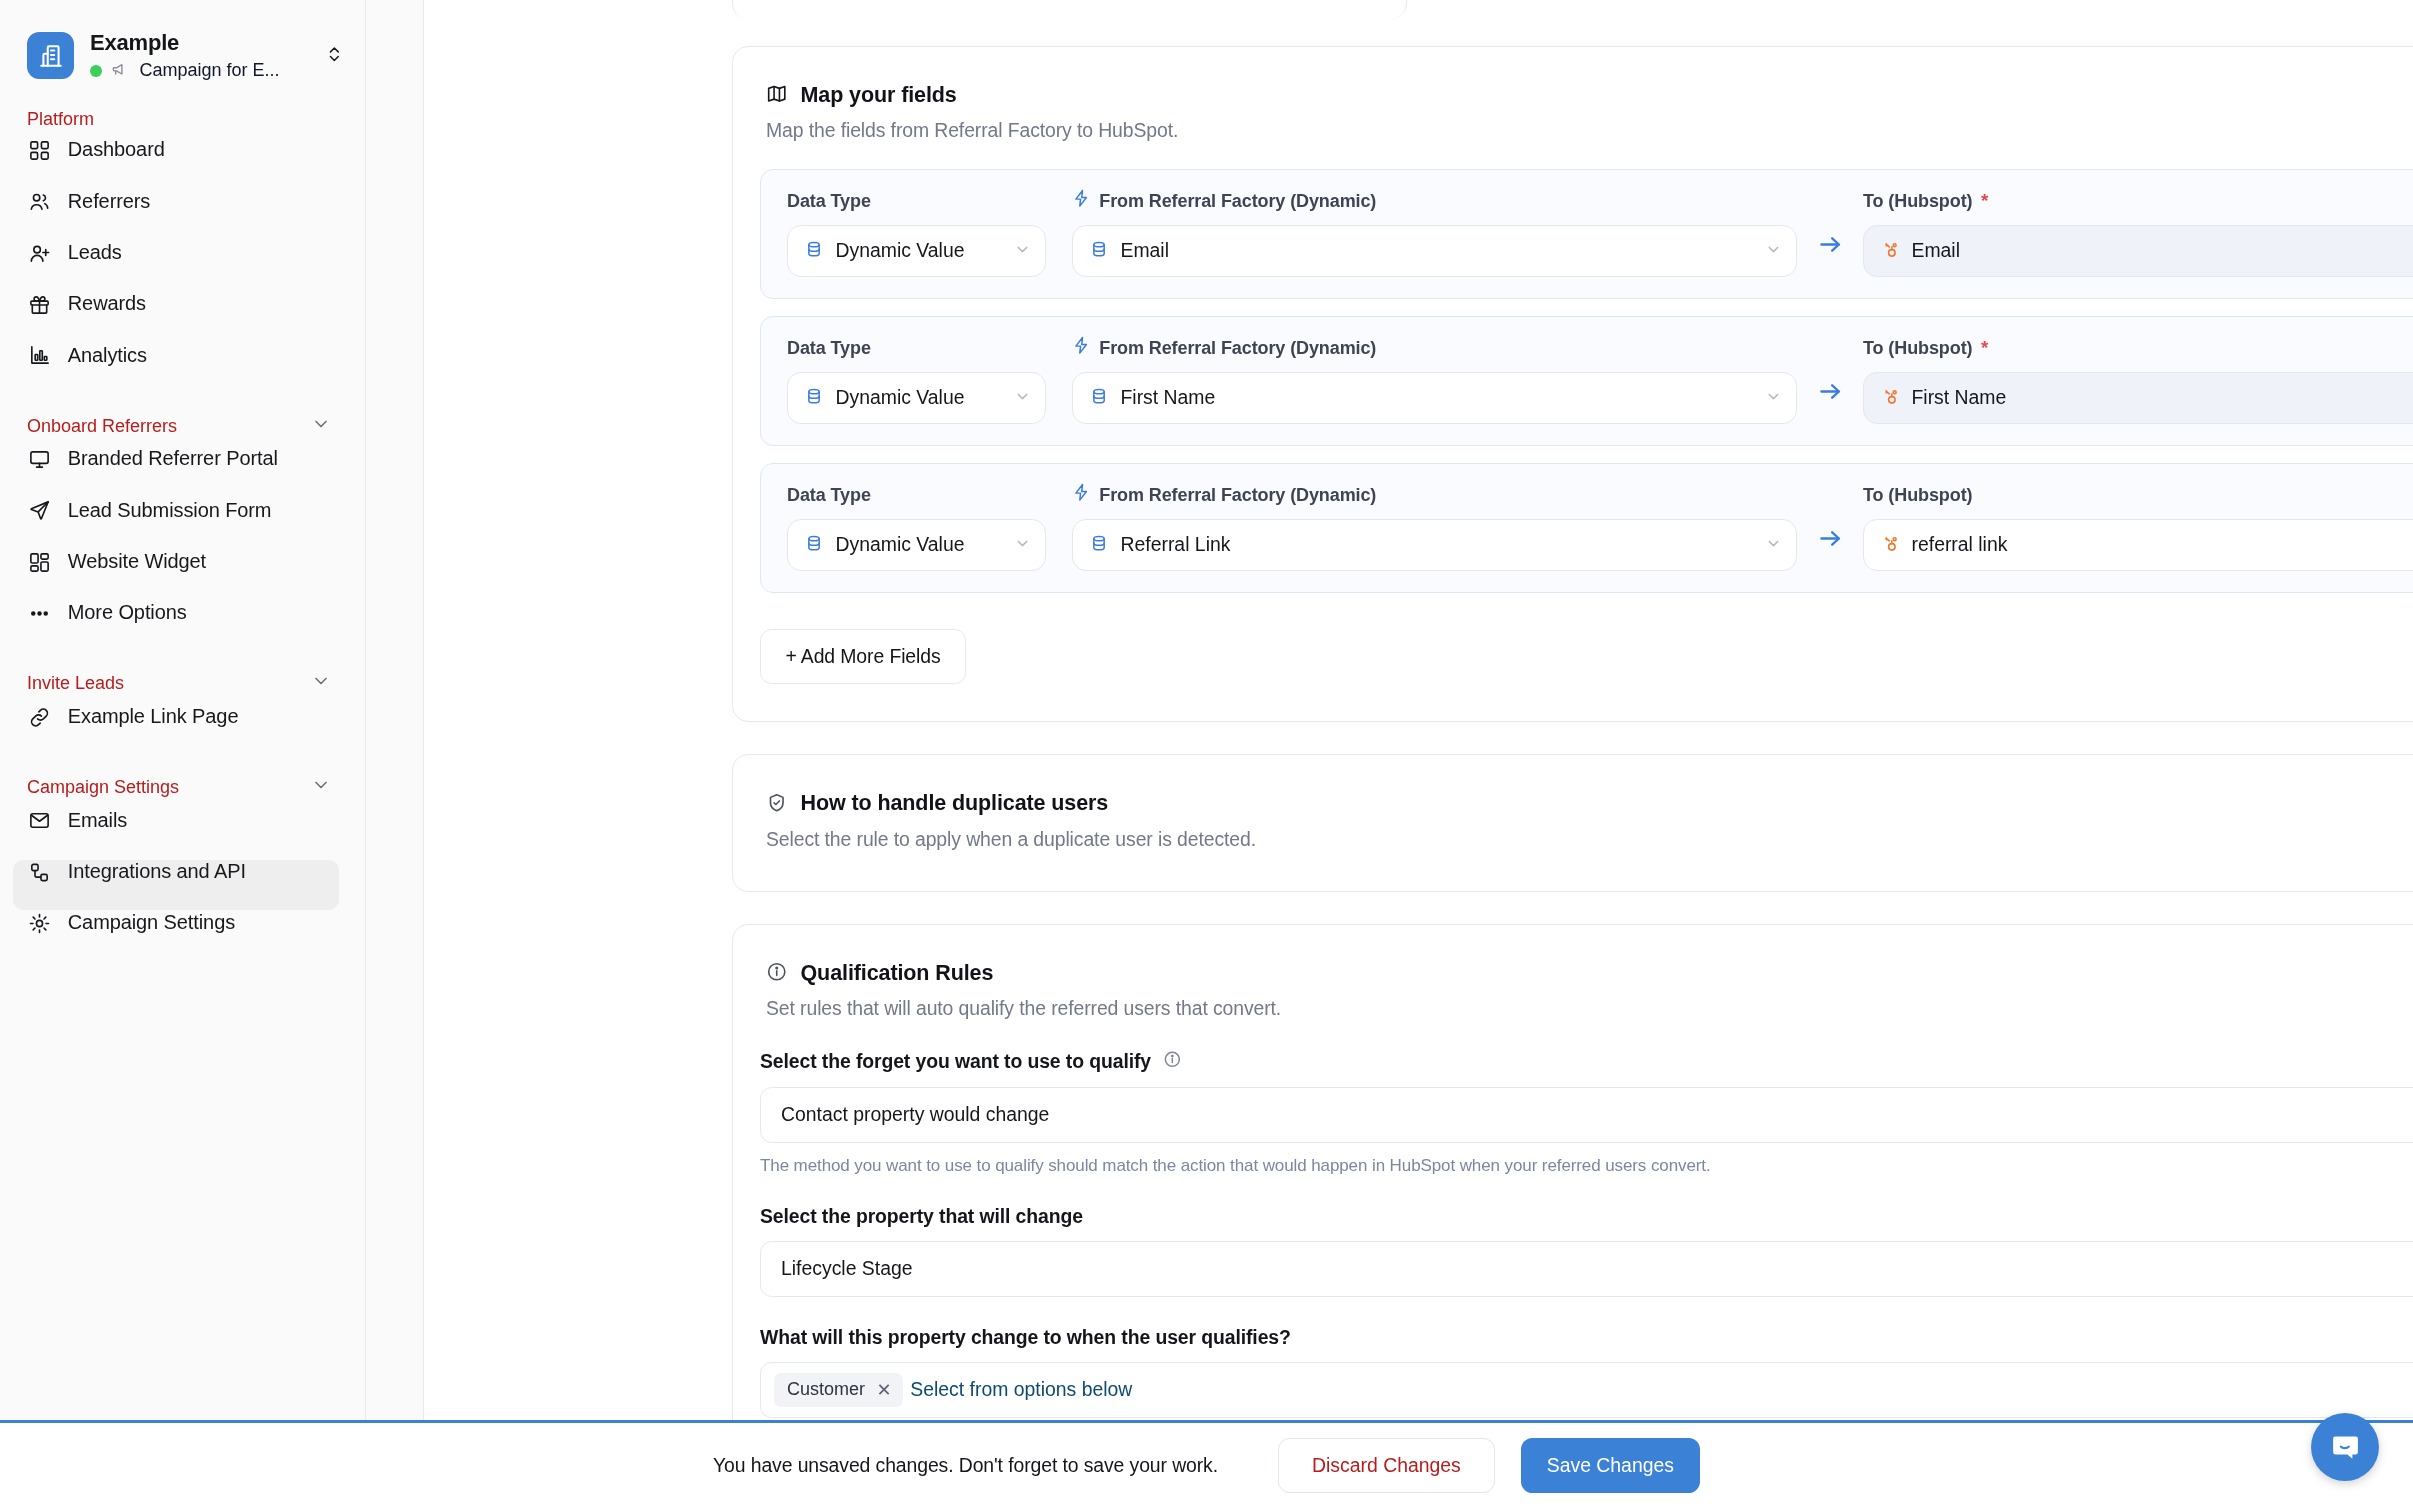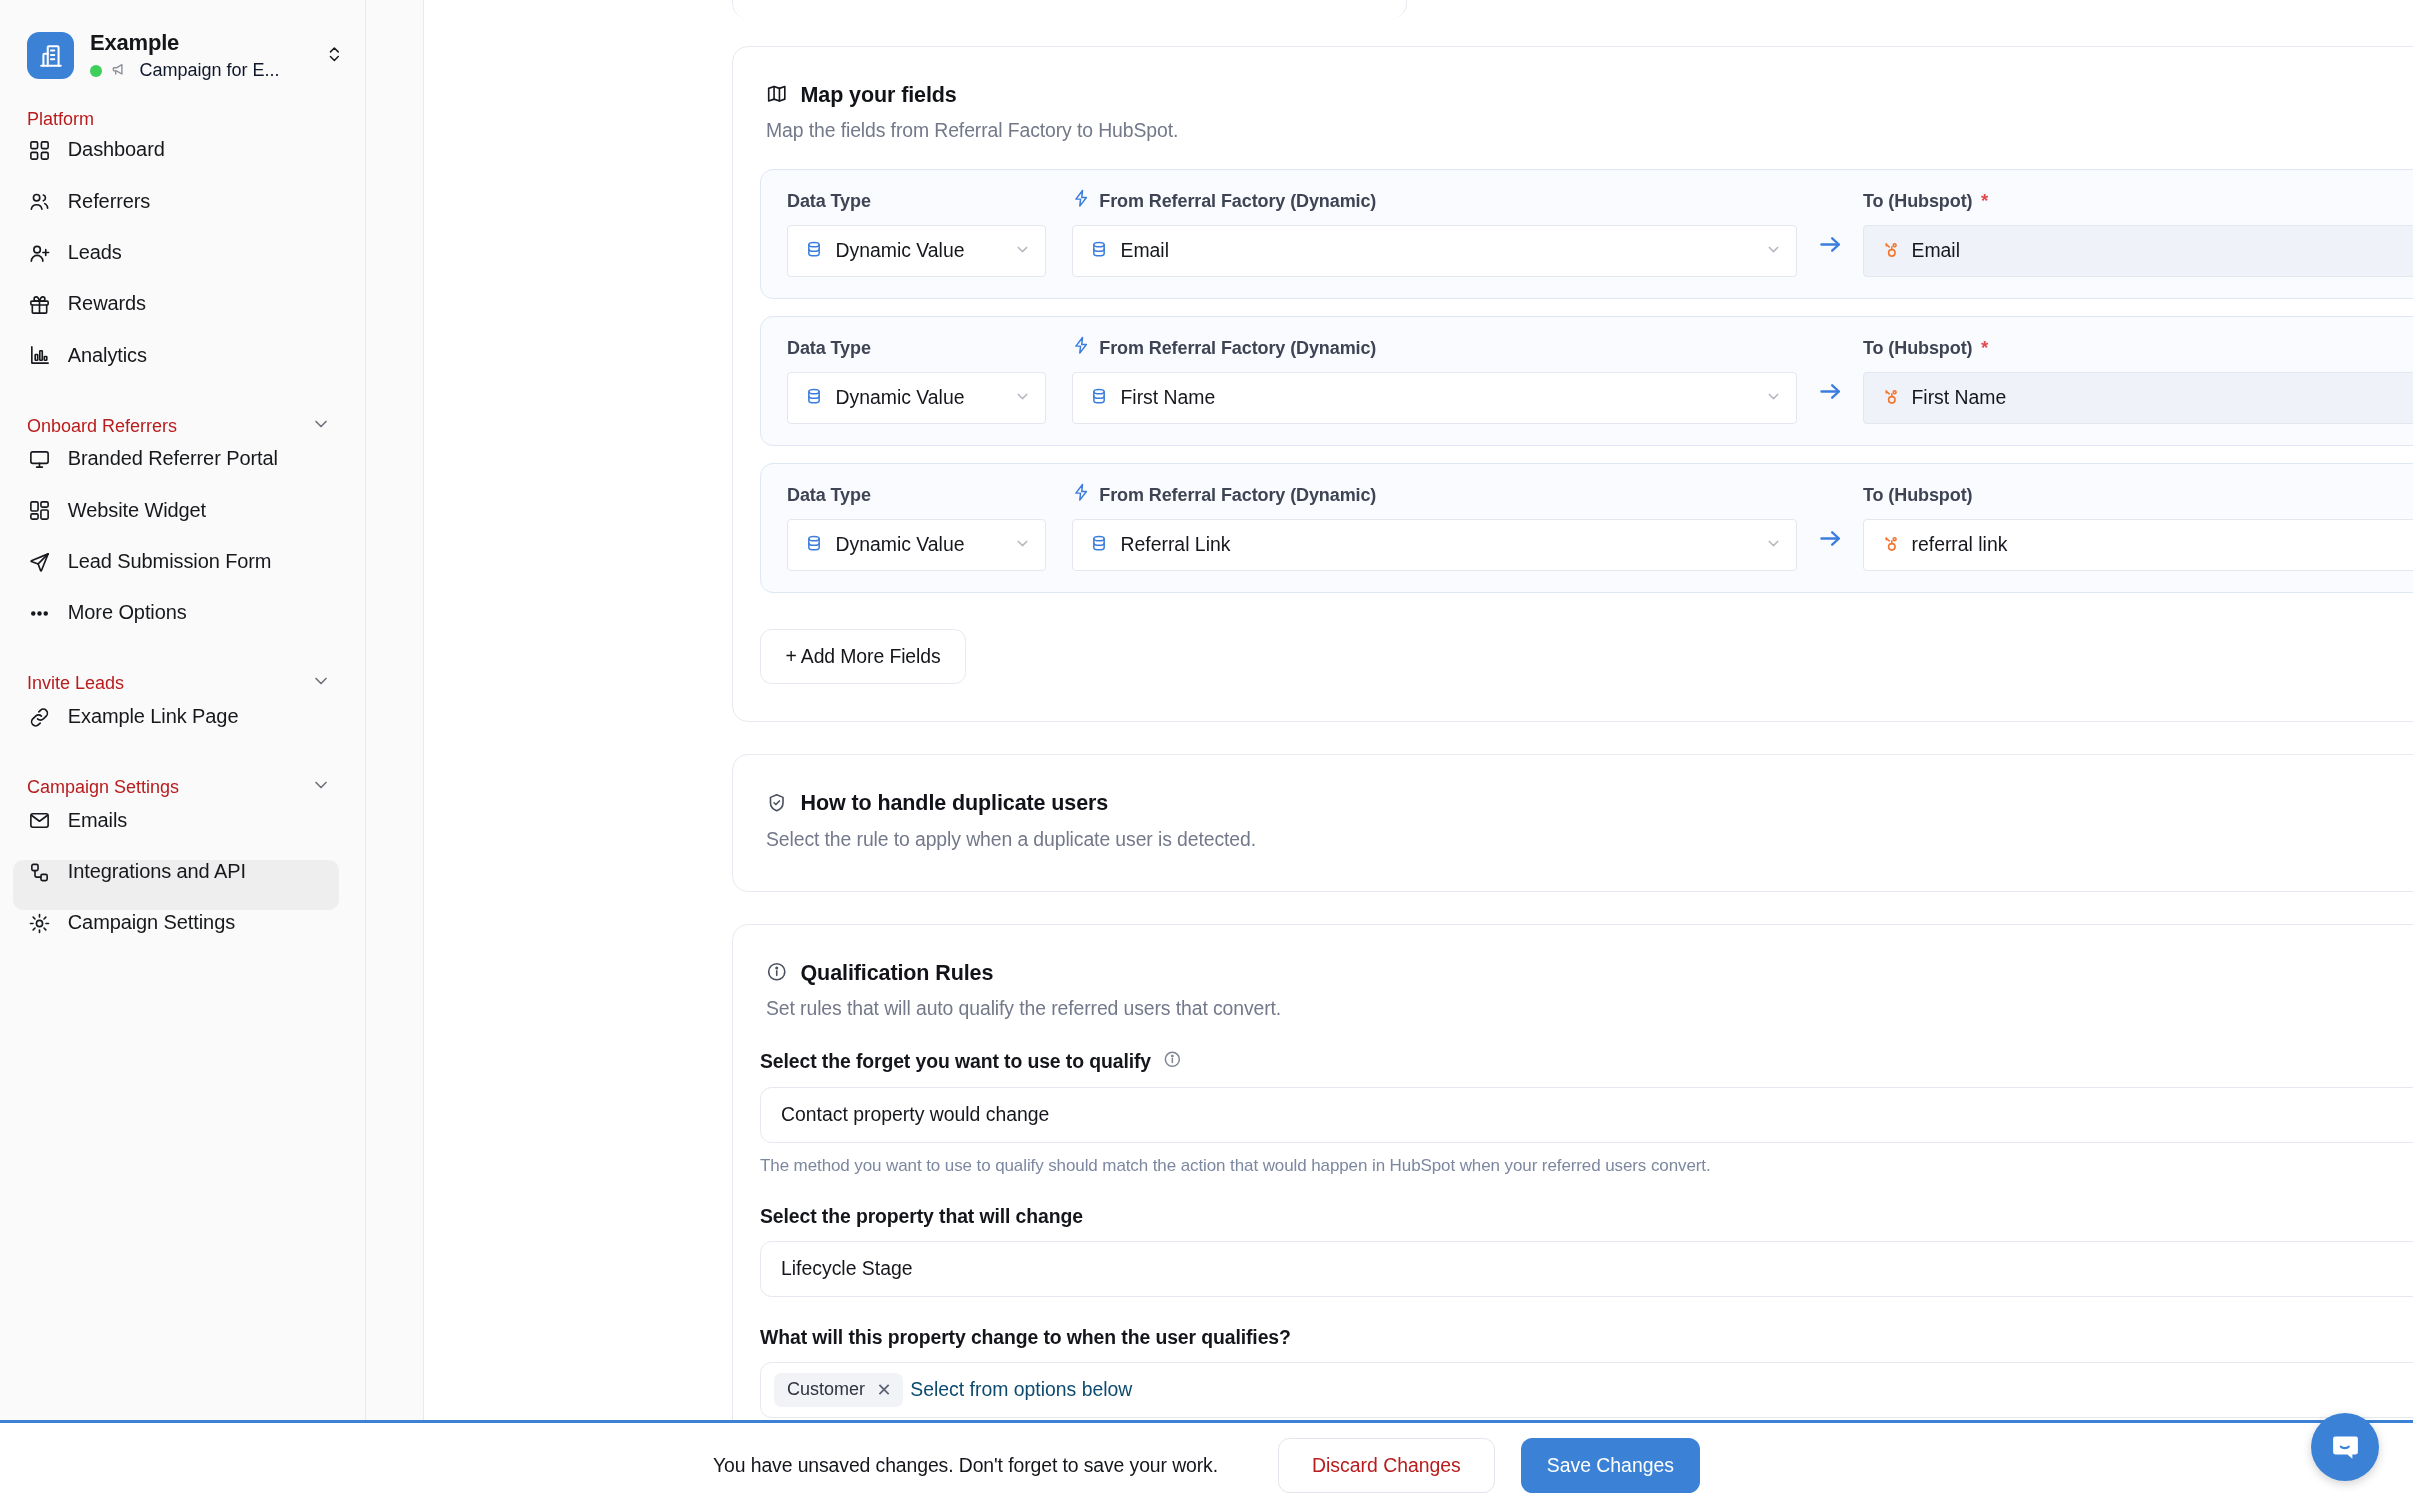--- a/index.html
+++ b/index.html
@@ -122,21 +122,21 @@
     display: flex; align-items: center; gap: 8.6px;
     height: 24.4px; letter-spacing: -0.1px;
   }
   .req-star { color: #e4484d; font-size: 18.7px; line-height: 1; }
 
   .select {
     margin-top: 11.5px;
     height: 52px;
     background: #ffffff;
     border: 1.4px solid #e4e7ee;
-    border-radius: 4px;
+    border-radius: 14px;
     display: flex; align-items: center;
     padding: 0 14.4px 0 16px;
     gap: 11.5px;
     cursor: pointer;
   }
   .select.filled-grey { background: #eff2f8; border-color: #e2e7f0; }
   .select .val { font-size: 19.4px; color: #15171c; flex: 1; white-space: nowrap; overflow: hidden;}
   .chev-sm { flex-shrink: 0; opacity: .62; }
 
   .addmore-wrap { padding: 18.7px 27px 37px 27px; }
@@ -329,36 +329,36 @@
             <svg width="23" height="23" viewBox="0 0 24 24" fill="none" stroke="#16181c" stroke-width="1.7" stroke-linecap="round" stroke-linejoin="round">
               <rect x="3" y="4" width="18" height="12" rx="2"></rect>
               <path d="M12 16v4M9 20h6"></path>
             </svg>
           </span>
           <span class="nav-item-label">Branded Referrer Portal</span>
         </div>
         <div class="nav-item">
           <span class="nav-icon">
             <svg width="23" height="23" viewBox="0 0 24 24" fill="none" stroke="#16181c" stroke-width="1.7" stroke-linecap="round" stroke-linejoin="round">
+              <path d="M21 3 3.5 10.2a.4.4 0 0 0 0 .75l7.1 2.6 2.6 7.1a.4.4 0 0 0 .75 0z"></path>
+              <path d="M10.6 13.4 21 3"></path>
+            </svg>
+          </span>
+          <span class="nav-item-label">Lead Submission Form</span>
+        </div>
+        <div class="nav-item">
+          <span class="nav-icon">
+            <svg width="23" height="23" viewBox="0 0 24 24" fill="none" stroke="#16181c" stroke-width="1.7" stroke-linecap="round" stroke-linejoin="round">
               <rect x="3" y="3" width="7.5" height="9.5" rx="1.4"></rect>
               <rect x="13.5" y="3" width="7.5" height="5.5" rx="1.4"></rect>
               <rect x="3" y="15.5" width="7.5" height="5.5" rx="1.4"></rect>
               <rect x="13.5" y="11.5" width="7.5" height="9.5" rx="1.4"></rect>
             </svg>
           </span>
           <span class="nav-item-label">Website Widget</span>
-        </div>
-        <div class="nav-item">
-          <span class="nav-icon">
-            <svg width="23" height="23" viewBox="0 0 24 24" fill="none" stroke="#16181c" stroke-width="1.7" stroke-linecap="round" stroke-linejoin="round">
-              <path d="M21 3 3.5 10.2a.4.4 0 0 0 0 .75l7.1 2.6 2.6 7.1a.4.4 0 0 0 .75 0z"></path>
-              <path d="M10.6 13.4 21 3"></path>
-            </svg>
-          </span>
-          <span class="nav-item-label">Lead Submission Form</span>
         </div>
         <div class="nav-item">
           <span class="nav-icon">
             <svg width="23" height="23" viewBox="0 0 24 24" fill="none" stroke="#16181c" stroke-width="1.7" stroke-linecap="round" stroke-linejoin="round">
               <circle cx="5.5" cy="12" r="1.5" fill="currentColor"></circle>
               <circle cx="12" cy="12" r="1.5" fill="currentColor"></circle>
               <circle cx="18.5" cy="12" r="1.5" fill="currentColor"></circle>
             </svg>
           </span>
           <span class="nav-item-label">More Options</span>

